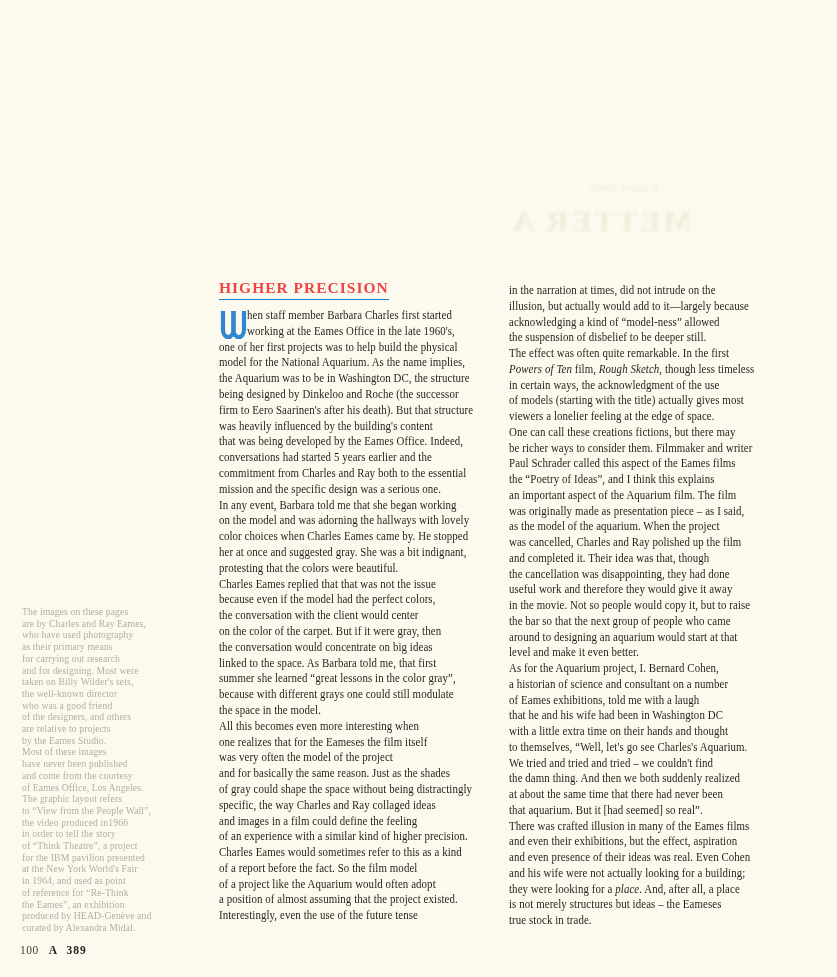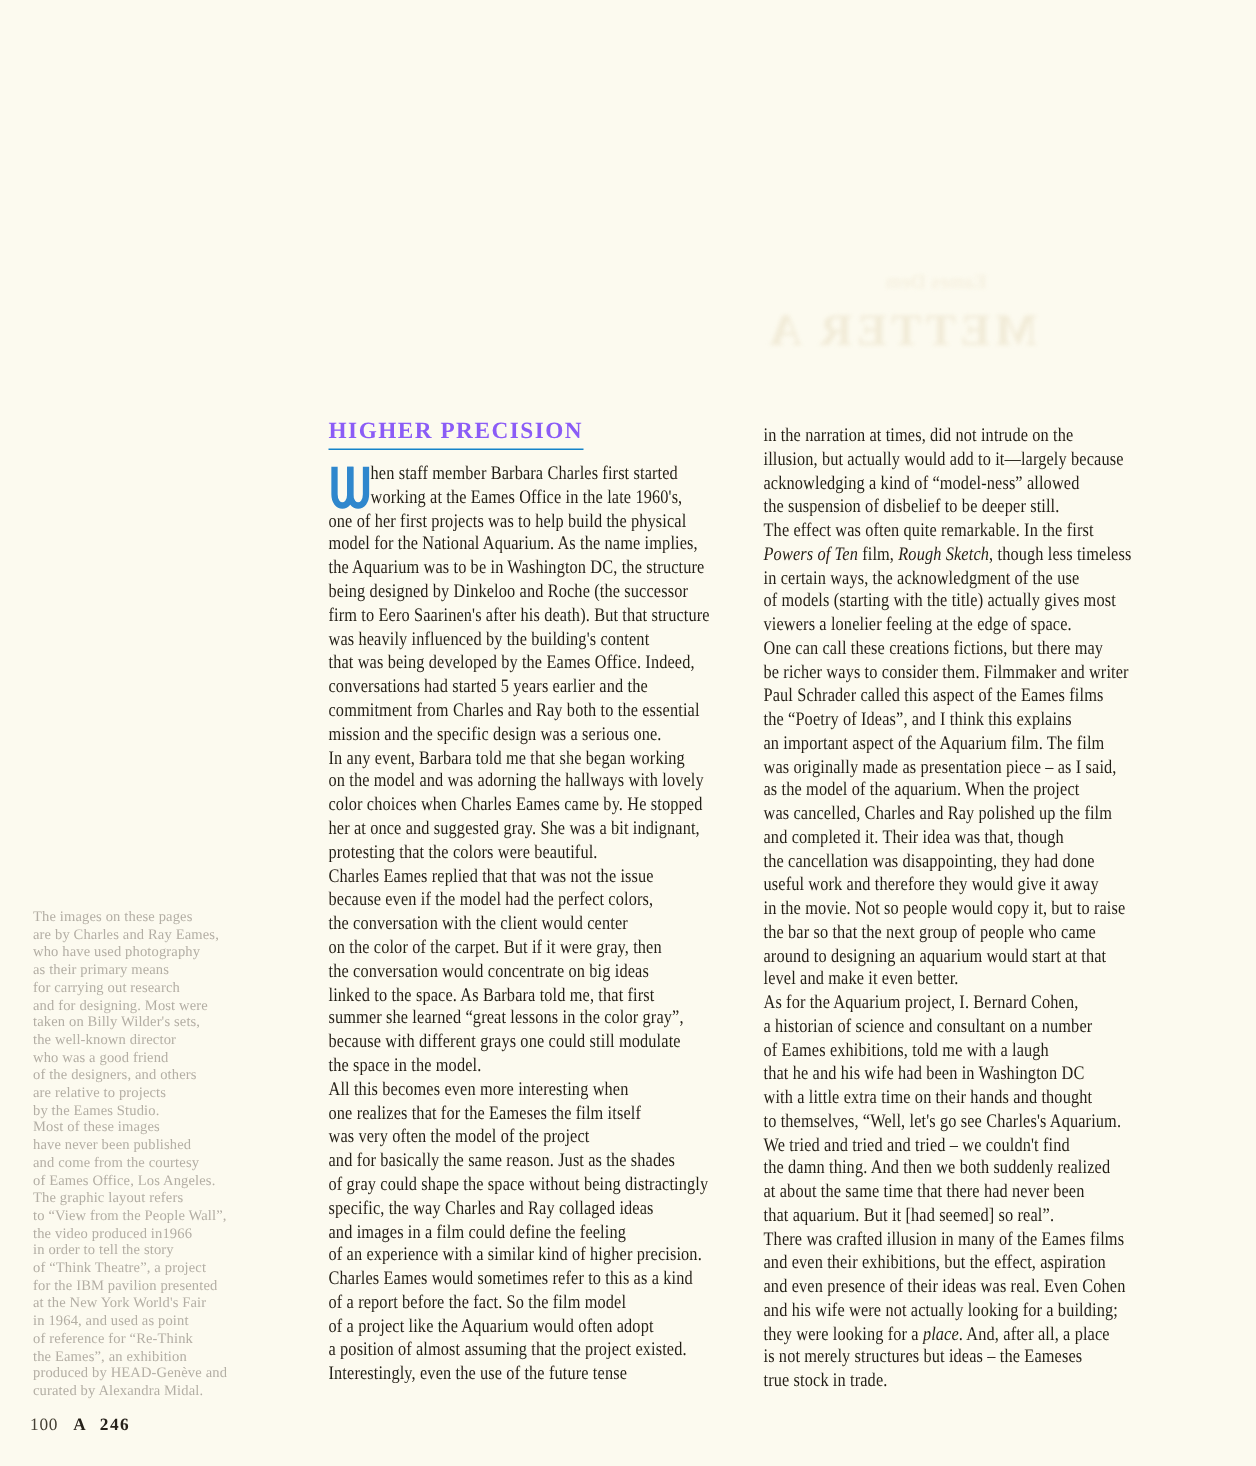--- a/index.html
+++ b/index.html
@@ -15,21 +15,21 @@
     color:#ece4cc;opacity:.65;filter:blur(1.4px);
     transform:scaleX(-1);transform-origin:center;
     pointer-events:none;
   }
   .ghost .g-small{font-size:13px;letter-spacing:.5px;text-align:right;padding-right:120px;}
   .ghost .g-large{font-size:30px;font-weight:bold;letter-spacing:3px;margin-top:8px;text-align:right;padding-right:40px;}
   
   .heading{
     position:absolute;left:219px;top:279px;
     font-size:15.5px;font-weight:bold;letter-spacing:1px;
-    color:#8b5cf6;border-bottom:1.6px solid #1583c9;
+    color:#ef4444;border-bottom:1.6px solid #1583c9;
     padding-bottom:2px;display:inline-block;
   }
   
   .col{
     position:absolute;
     font-size:12.8px;line-height:15.8px;color:#241f16;
     transform:scaleX(.85);transform-origin:left top;
     letter-spacing:.1px;
   }
   .col .ln{white-space:nowrap;}
@@ -179,14 +179,14 @@
     <div class="ln">There was crafted illusion in many of the Eames films</div>
     <div class="ln">and even their exhibitions, but the effect, aspiration</div>
     <div class="ln">and even presence of their ideas was real. Even Cohen</div>
     <div class="ln">and his wife were not actually looking for a building;</div>
     <div class="ln">they were looking for a <i>place</i>. And, after all, a place</div>
     <div class="ln">is not merely structures but ideas – the Eameses</div>
     <div class="ln">true stock in trade.</div>
   </div>
 
 <div class="footer">
-  <span class="pg">100</span><span class="vol-a">A</span><span class="vol-n">246</span>
+  <span class="pg">100</span><span class="vol-a">A</span><span class="vol-n">389</span>
 </div>
 
 </body></html>

